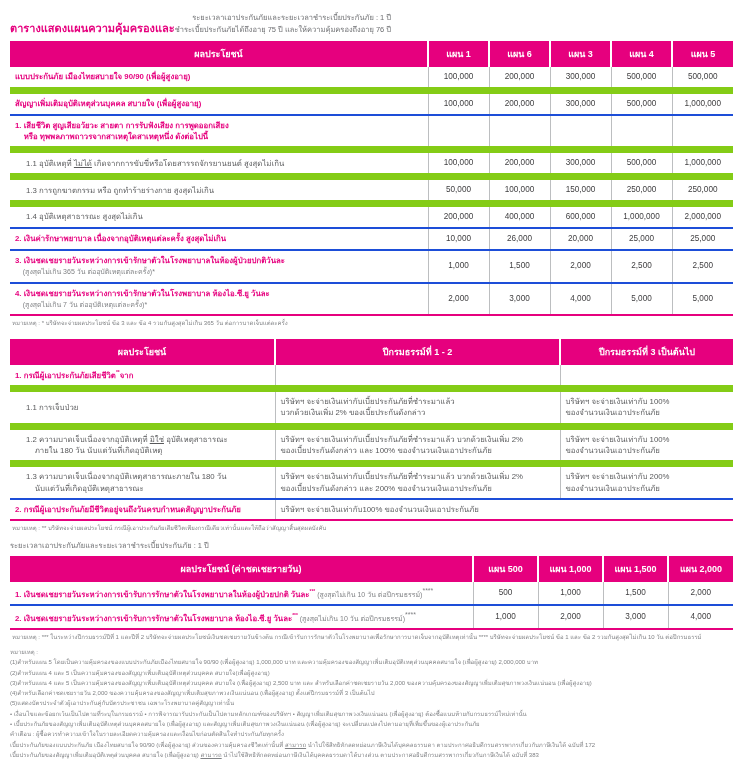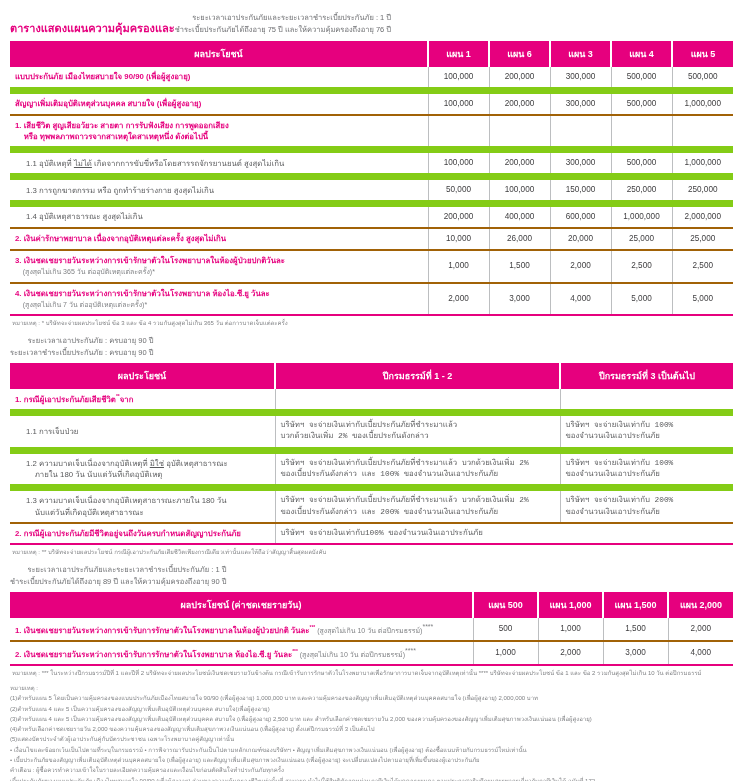--- a/index.html
+++ b/index.html
@@ -16,26 +16,26 @@
   .section-bar { display:flex; justify-content:space-between; align-items:flex-end; margin:7px 0 4px 0; }
   .section-title { color:#E6007E; font-weight:bold; font-size:10.5px; }
 
   
   table { border-collapse:collapse; width:723px; table-layout:fixed; }
   thead th { background:#E6007E; color:#fff; font-weight:bold; font-size:9px; padding:6px 2px; text-align:center; border-left:2px solid #fff; }
   thead th:first-child { border-left:none; }
   tbody td { font-size:7.8px; padding:4px 5px; border-left:1px solid #BCBEC0; vertical-align:middle; line-height:1.45; }
   tbody td:first-child { border-left:none; }
   tbody tr.sep-g > td { border-top:7px solid #84cc16; }
-  tbody tr.sep-m > td { border-top:2px solid #a16207; }
+  tbody tr.sep-m > td { border-top:2px solid #1d4ed8; }
   tbody tr:last-child > td { border-bottom:2.5px solid #E6007E; }
   td.val { text-align:center; color:#414042; font-size:8.2px; }
   td.lab-pink { color:#E6007E; font-weight:bold; }
   td.lab-sub { color:#58595B; padding-left:16px; }
-  td.benefit-text { color:#58595B;font-family:Liberation Mono, monospace; }
+  td.benefit-text { color:#58595B; }
   .cell-sub { font-weight:normal; color:#808285; font-size:7px; }
   sup { font-size:0.62em; }
   .u { text-decoration:underline; }
 
   
   .footnote { font-size:6px; color:#808285; margin:3px 0 2px 2px; line-height:1.5; }
   .notes { margin-top:5px; font-size:6px; color:#808285; line-height:1.72; }
   .notes div { white-space:normal; }
 </style>
 </head>
@@ -143,24 +143,20 @@
           <td class="val">3,000</td>
           <td class="val">4,000</td>
           <td class="val">5,000</td>
           <td class="val">5,000</td>
         </tr>
       </tbody>
   </table>
   <div class="footnote">หมายเหตุ :  * บริษัทจะจ่ายผลประโยชน์ ข้อ 3 และ ข้อ 4 รวมกันสูงสุดไม่เกิน 365 วัน ต่อการบาดเจ็บแต่ละครั้ง</div>
 
   <div class="section-bar">
-    <div class="doc-period">
-      <div>ระยะเวลาเอาประกันภัย : ครบอายุ 90 ปี</div>
-      <div>ระยะเวลาชำระเบี้ยประกันภัย  : ครบอายุ 90 ปี</div>
-    </div>
   </div>
 
   <table id="table2">
     <colgroup>
         <col style="width:265px">
         <col style="width:285px">
         <col style="width:173px">
       </colgroup>
     <thead>
         <tr>
@@ -194,21 +190,20 @@
           <td class="lab-pink">2. กรณีผู้เอาประกันภัยมีชีวิตอยู่จนถึงวันครบกำหนดสัญญาประกันภัย</td>
           <td class="benefit-text" colspan="2">บริษัทฯ จะจ่ายเงินเท่ากับ100% ของจำนวนเงินเอาประกันภัย</td>
         </tr>
       </tbody>
   </table>
   <div class="footnote">หมายเหตุ : ** บริษัทจะจ่ายผลประโยชน์ กรณีผู้เอาประกันภัยเสียชีวิตเพียงกรณีเดียวเท่านั้นและให้ถือว่าสัญญาสิ้นสุดผลบังคับ</div>
 
   <div class="section-bar">
     <div class="doc-period">
       <div>ระยะเวลาเอาประกันภัยและระยะเวลาชำระเบี้ยประกันภัย : 1  ปี</div>
-      <div>ชำระเบี้ยประกันภัยได้ถึงอายุ 89 ปี  และให้ความคุ้มครองถึงอายุ 90 ปี</div>
     </div>
   </div>
 
   <table id="table3">
     <colgroup>
         <col style="width:463px">
         <col style="width:65px">
         <col style="width:65px">
         <col style="width:65px">
         <col style="width:65px">

